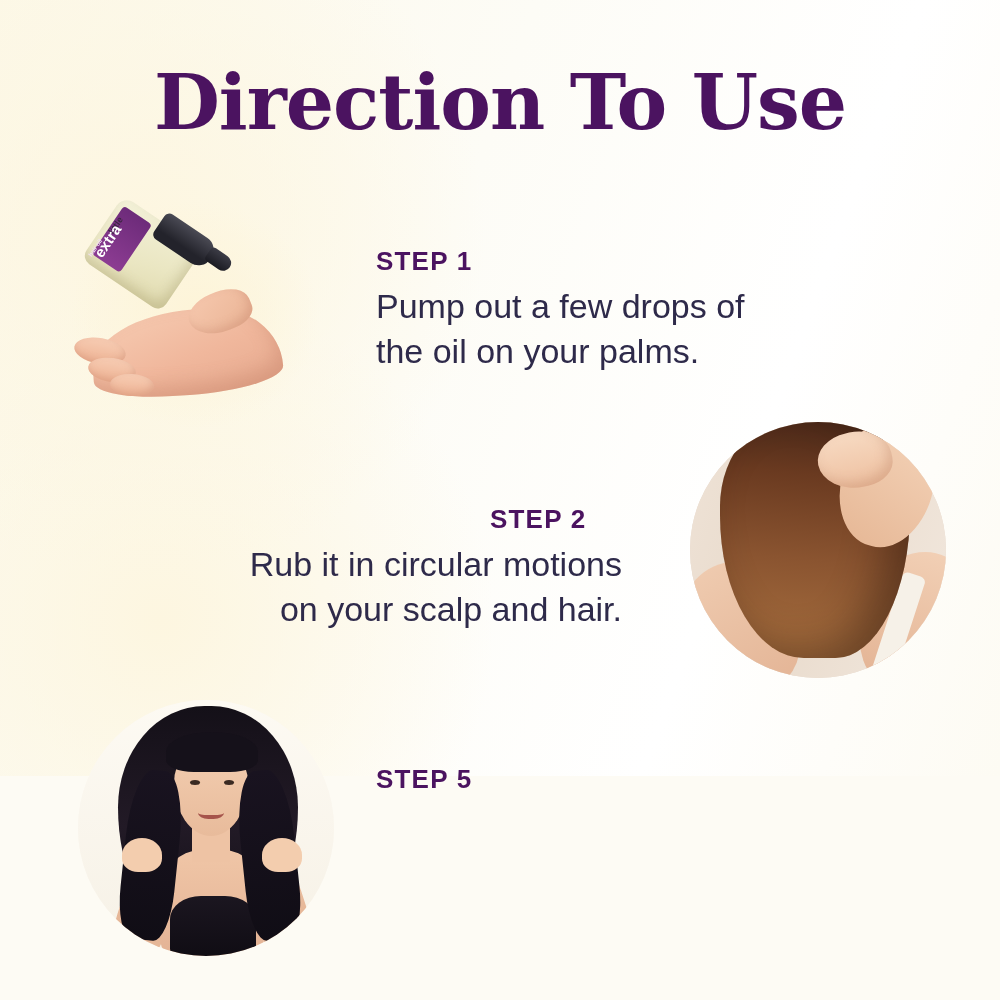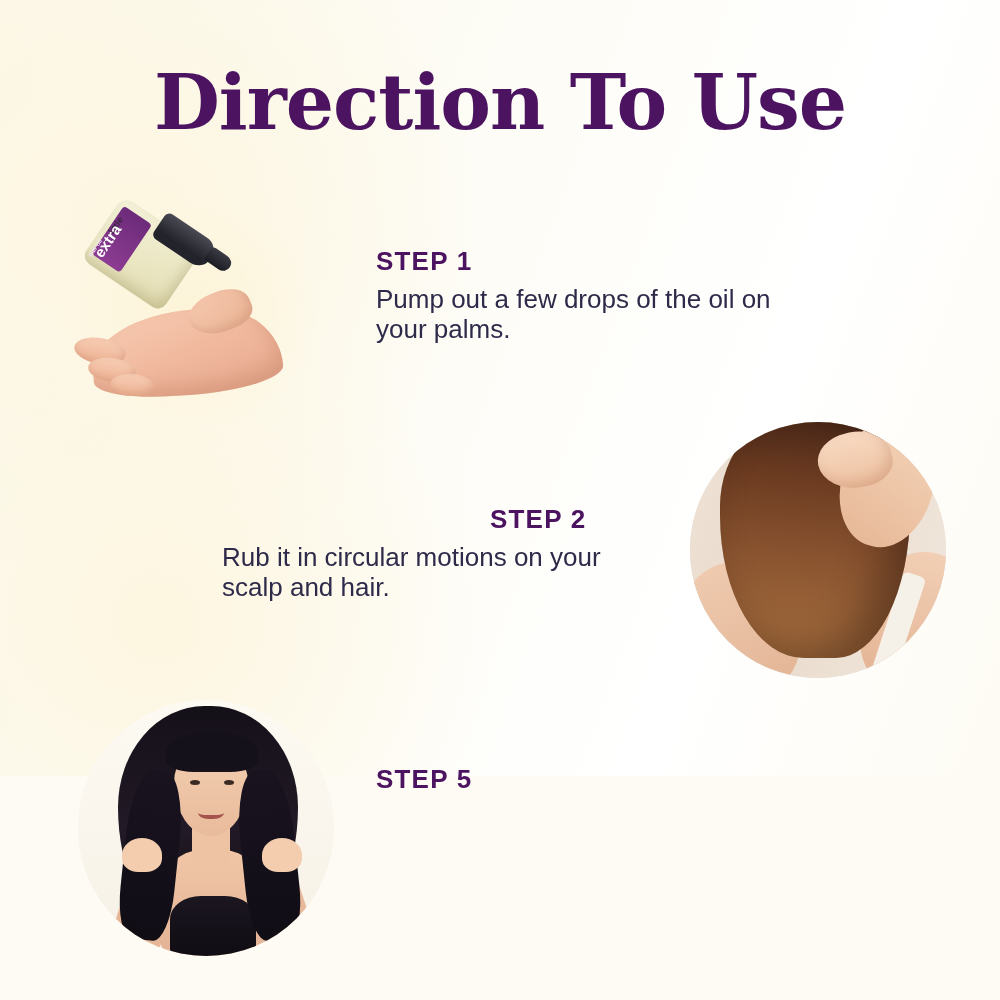--- a/index.html
+++ b/index.html
@@ -44,30 +44,30 @@
     font-family: "Liberation Sans", sans-serif;
     font-weight: bold;
     font-size: 26px;
     letter-spacing: 1.2px;
     color: #4b1360;
     text-align: center;
   }
   .step-body {
     position: absolute;
     font-family: "Liberation Sans", sans-serif;
-    font-size: 26px;
-    line-height: 30px;
+    font-size: 34px;
+    line-height: 45px;
     color: #2e2a4a;
   }
 
   #step1-head { left: 376px; top: 246px; }
   #step1-body { left: 376px; top: 284px; width: 420px; }
 
   #step2-head { left: 490px; top: 504px; }
-  #step2-body { left: 222px; top: 542px; width: 400px; text-align: left; }
+  #step2-body { left: 222px; top: 542px; width: 400px; text-align: right; }
 
   #step3-head { left: 376px; top: 764px; }
   #step3-body { left: 376px; top: 802px; width: 560px; }
 
   
   .img1 {
     position: absolute;
     left: 70px;
     top: 200px;
     width: 250px;

